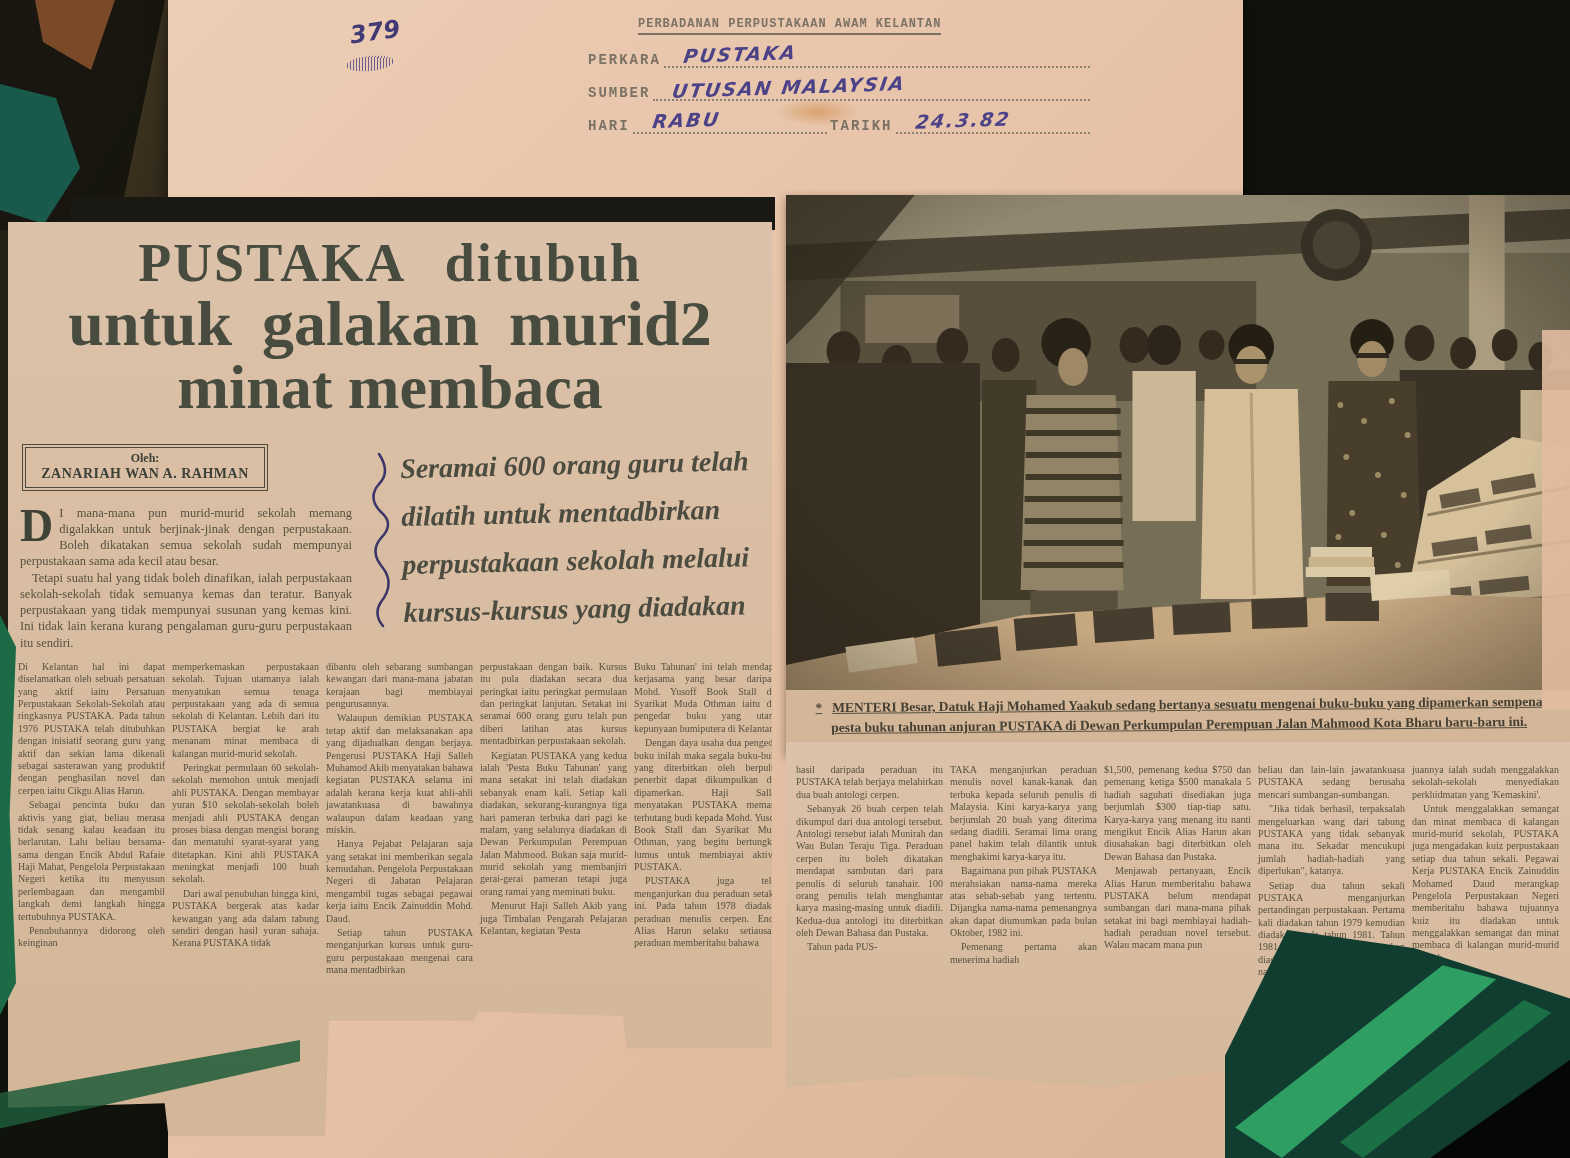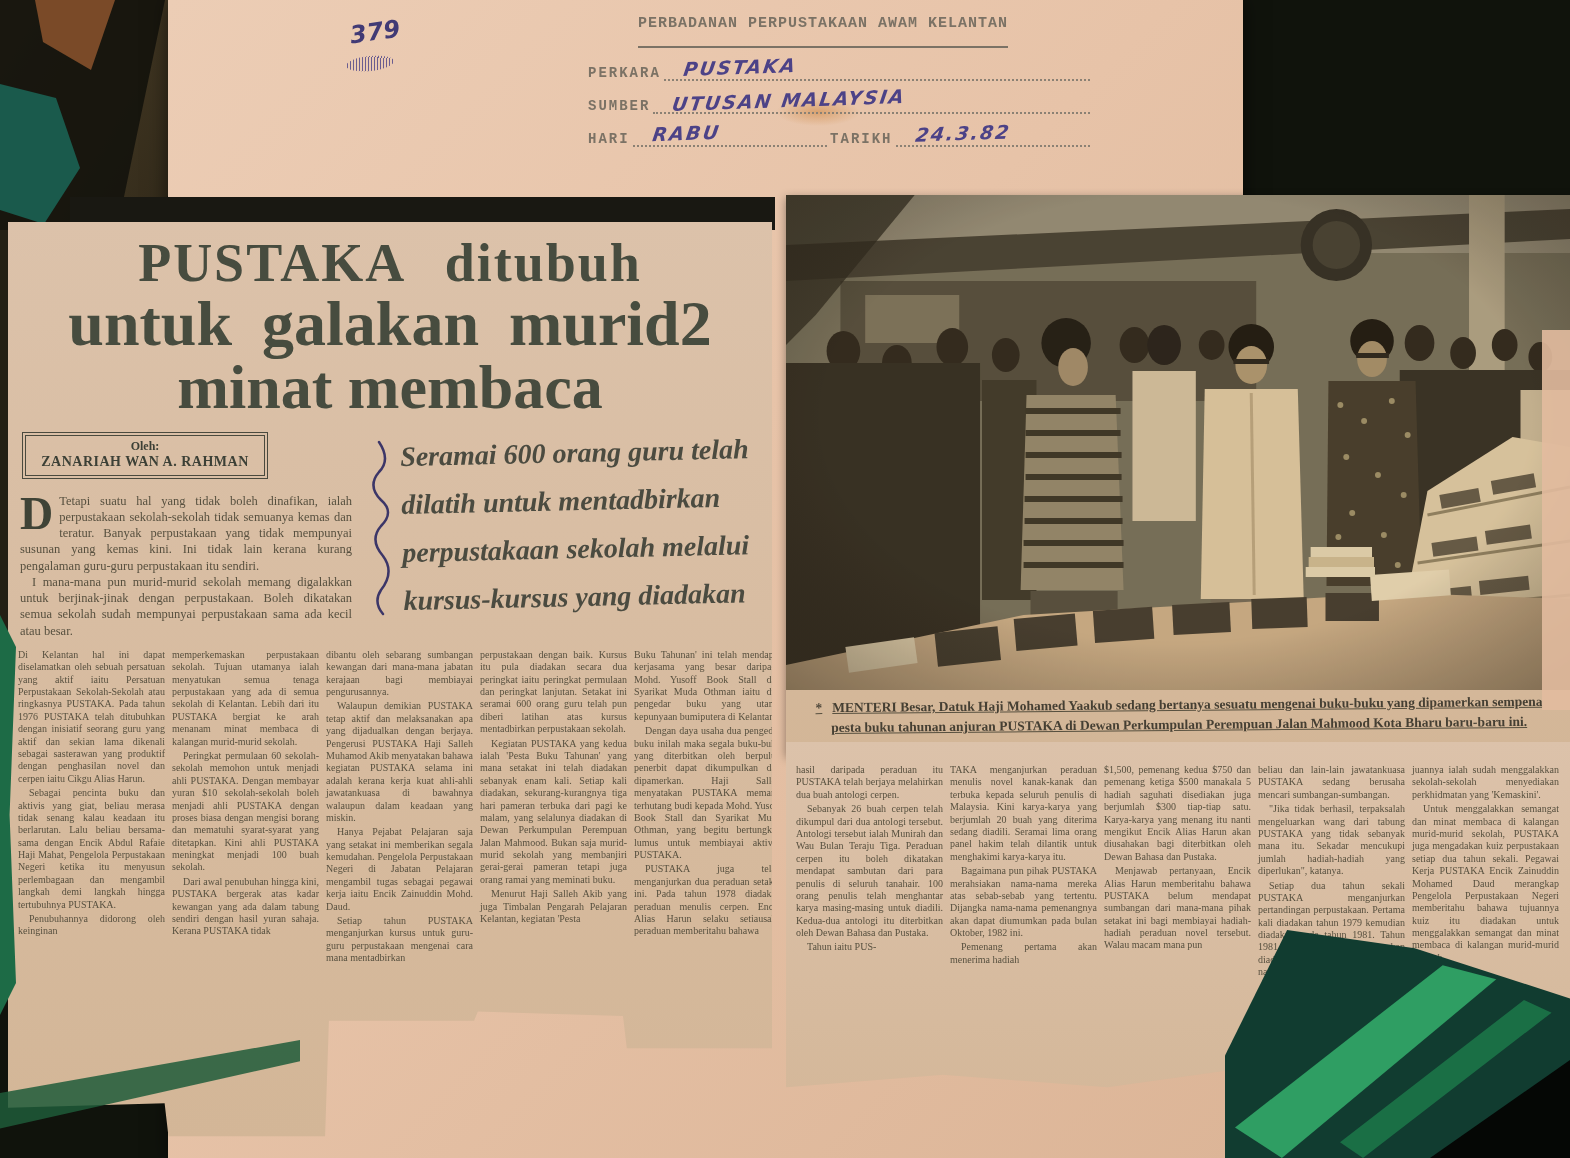--- a/index.html
+++ b/index.html
@@ -39,22 +39,22 @@
   
   .sheet { position:absolute; left:168px; top:0; width:1075px; height:1158px;
     background:
       radial-gradient(ellipse 60px 20px at 650px 112px, rgba(200,120,40,.45), transparent 70%),
       linear-gradient(135deg,#eccdb5 0%,#e7c3a8 45%,#dcb597 100%);
     box-shadow:0 0 20px rgba(0,0,0,.55); }
 
   
   .archive-header { position:absolute; left:300px; top:14px; width:690px;
     font-family:"Liberation Mono", monospace; color:#7b7265; }
-  .typed-title { display:inline-block; margin-left:170px; font-size:15px; font-weight:700;
-    letter-spacing:1px; border-bottom:2px solid #7b7265; padding-bottom:14px; }
+  .typed-title { display:inline-block; margin-left:170px; font-size:12px; font-weight:700;
+    letter-spacing:1px; border-bottom:2px solid #7b7265; padding-bottom:2px; }
   .field-row { display:flex; align-items:flex-end; margin:16px 0 0 120px; width:505px;
     font-size:14px; font-weight:700; letter-spacing:2px; }
   .leader { flex:1; border-bottom:2px dotted #8b8174; position:relative; height:15px; margin:0 3px; }
   .hand { font-family:"DejaVu Sans", sans-serif; font-style:italic; color:var(--hand_ink,#4c4287);
     font-size:19px; letter-spacing:2px; white-space:nowrap;
     transform:skewX(-10deg) rotate(-2deg); display:inline-block; }
   .leader .hand { position:absolute; left:20px; bottom:1px; }
   .ref-number { position:absolute; left:-118px; top:4px; font-family:"DejaVu Sans",sans-serif;
     font-style:italic; font-size:24px; color:#413a75; transform:rotate(-8deg); font-weight:700; }
   .scribble { position:absolute; left:-122px; top:42px; width:48px; height:15px;
@@ -70,21 +70,21 @@
   .right-clip { left:786px; top:742px; width:784px; height:416px; padding:12px 10px 0 10px;
     clip-path:polygon(0 0,100% 0,100% 74%,80% 80%,60% 78%,41% 83%,20% 80%,0 83%); }
 
   
   .headline { margin:2px 0 0; text-align:center; line-height:1.02; }
   .hl { display:block; font-weight:700; color:var(--headline_ink,#474c3f); }
   .hl1 { font-size:54px; word-spacing:26px; letter-spacing:2px; }
   .hl2 { font-size:64px; word-spacing:14px; }
   .hl3 { font-size:62px; }
 
-  .deck { display:flex; gap:10px; margin-top:12px; }
+  .deck { display:flex; gap:10px; margin-top:24px; }
   .deck-left { width:338px; flex:0 0 auto; }
   .byline-box { width:230px; margin-left:4px; border:4px double #4a4a3e; text-align:center;
     padding:3px 4px 5px; color:#3c4036; }
   .byline-oleh { font-size:12px; font-weight:700; }
   .byline-author { font-size:14px; font-weight:700; letter-spacing:.5px; }
   .lead { margin:14px 4px 0 2px; font-size:12.5px; line-height:1.3; text-align:justify; }
   .lead p { margin:0; }
   .lead p + p { text-indent:12px; }
   .dropcap { float:left; font-size:46px; line-height:38px; font-weight:700;
     margin:2px 6px 0 0; color:#3f4336; }
@@ -157,22 +157,22 @@
     </h1>
     <div class="deck">
       <div class="deck-left">
         <div class="byline-box">
           <div class="byline-oleh">Oleh:</div>
           <div class="byline-author">ZANARIAH WAN A. RAHMAN</div>
         </div>
         <div class="lead">
           <span class="dropcap">D</span>
           <div class="lead-text">
+              <p>I mana-mana pun murid-murid sekolah memang digalakkan untuk berjinak-jinak dengan perpustakaan. Boleh dikatakan semua sekolah sudah mempunyai perpustakaan sama ada kecil atau besar.</p>
               <p>Tetapi suatu hal yang tidak boleh dinafikan, ialah perpustakaan sekolah-sekolah tidak semuanya kemas dan teratur. Banyak perpustakaan yang tidak mempunyai susunan yang kemas kini. Ini tidak lain kerana kurang pengalaman guru-guru perpustakaan itu sendiri.</p>
-              <p>I mana-mana pun murid-murid sekolah memang digalakkan untuk berjinak-jinak dengan perpustakaan. Boleh dikatakan semua sekolah sudah mempunyai perpustakaan sama ada kecil atau besar.</p>
             </div>
         </div>
       </div>
       <svg class="ink-squiggle" width="26" height="180" viewBox="0 0 26 180">
         <path d="M13,4 q12,18 0,30 q-12,14 2,28 q14,12 0,26 q-12,14 2,30 q12,16 -2,34 q-8,12 2,24" stroke="#3c3668" fill="none" stroke-width="2.5" stroke-linecap="round"></path>
       </svg>
       <div class="standfirst">
           <p>Seramai 600 orang guru telah</p>
           <p>dilatih untuk mentadbirkan</p>
           <p>perpustakaan sekolah melalui</p>
@@ -326,21 +326,21 @@
     <div class="caption">
       <span class="cap-marker">*</span><span>MENTERI Besar, Datuk Haji Mohamed Yaakub sedang bertanya sesuatu mengenai buku-buku yang dipamerkan sempena pesta buku tahunan anjuran PUSTAKA di Dewan Perkumpulan Perempuan Jalan Mahmood Kota Bharu baru-baru ini.</span>
     </div>
   </div>
 
   <div class="clip right-clip">
     <div class="columns">
       <div class="col">
           <p>hasil daripada peraduan itu PUSTAKA telah berjaya melahirkan dua buah antologi cerpen.</p>
           <p>Sebanyak 26 buah cerpen telah dikumpul dari dua antologi tersebut. Antologi tersebut ialah Munirah dan Wau Bulan Teraju Tiga. Peraduan cerpen itu boleh dikatakan mendapat sambutan dari para penulis di seluruh tanahair. 100 orang penulis telah menghantar karya masing-masing untuk diadili. Kedua-dua antologi itu diterbitkan oleh Dewan Bahasa dan Pustaka.</p>
-          <p>Tahun iaitu PUS-</p>
+          <p>Tahun pada PUS-</p>
         </div>
       <div class="col">
           <p>TAKA menganjurkan peraduan menulis novel kanak-kanak dan terbuka kepada seluruh penulis di Malaysia. Kini karya-karya yang berjumlah 20 buah yang diterima sedang diadili. Seramai lima orang panel hakim telah dilantik untuk menghakimi karya-karya itu.</p>
           <p>Bagaimana pun pihak PUSTAKA merahsiakan nama-nama mereka atas sebab-sebab yang tertentu. Dijangka nama-nama pemenangnya akan dapat diumumkan pada bulan Oktober, 1982 ini.</p>
           <p>Pemenang pertama akan menerima hadiah</p>
         </div>
       <div class="col">
           <p>$1,500, pemenang kedua $750 dan pemenang ketiga $500 manakala 5 hadiah saguhati disediakan juga berjumlah $300 tiap-tiap satu. Karya-karya yang menang itu nanti mengikut Encik Alias Harun akan diusahakan bagi diterbitkan oleh Dewan Bahasa dan Pustaka.</p>
           <p>Menjawab pertanyaan, Encik Alias Harun memberitahu bahawa PUSTAKA belum mendapat sumbangan dari mana-mana pihak setakat ini bagi membiayai hadiah-hadiah peraduan novel tersebut. Walau macam mana pun</p>
         </div>

